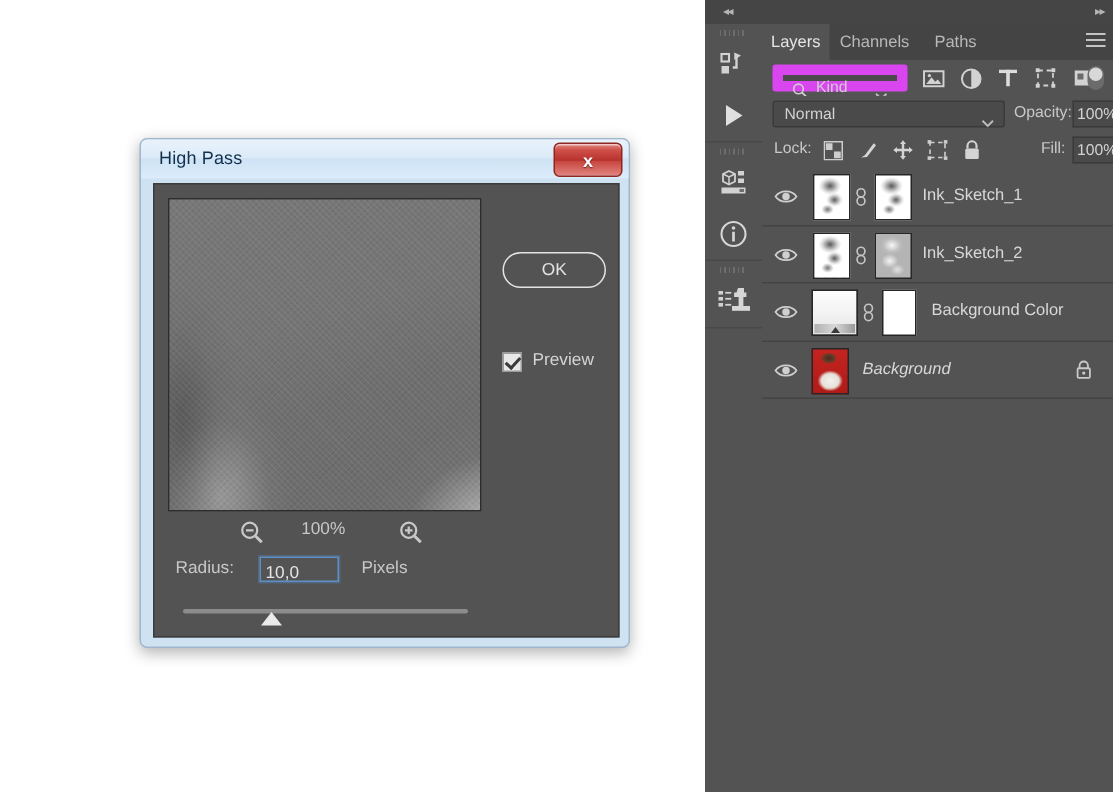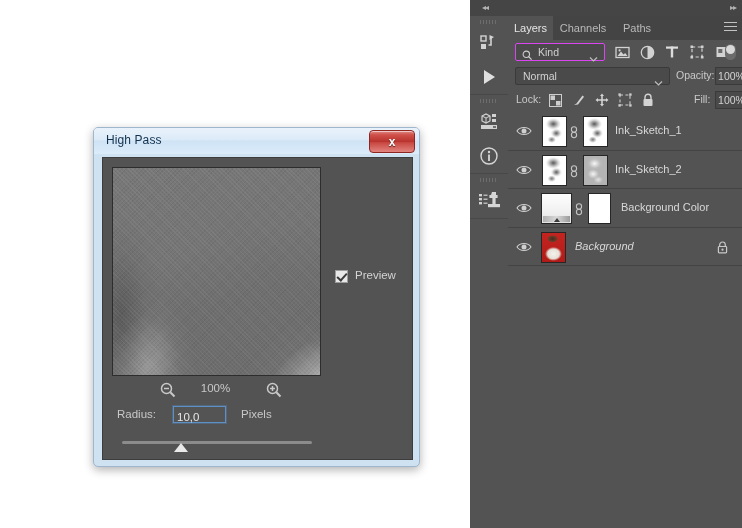--- a/index.html
+++ b/index.html
@@ -15,21 +15,20 @@
   .canvas-area{position:absolute;left:0;top:0;width:470px;height:528px;background:#ffffff;}
 
   
   .dialog{
     position:absolute;left:93px;top:92px;width:327px;height:340px;
     background:#cfe2f2;
     border:1px solid #9fb6cc;
     border-radius:5px;
     box-shadow:0 3px 10px rgba(0,0,0,0.30);
     box-sizing:border-box;
-    margin-top:35px;
   }
   .dialog-titlebar{
     position:absolute;left:0;top:0;right:0;height:26px;
     background:linear-gradient(to bottom,#e9f2fb 0%,#dcebf8 45%,#cfe3f5 50%,#dbecfa 100%);
     border-top-left-radius:4px;border-top-right-radius:4px;
   }
   .dialog-title{
     position:absolute;left:12px;top:5px;
     font-size:12px;color:#11314e;letter-spacing:.1px;
   }
@@ -161,21 +160,21 @@
     font-size:11px;color:#b9b9b9;cursor:pointer;padding:0 9px;box-sizing:border-box;
   }
   .tab.active{background:#535353;color:#e6e6e6;text-align:right;}
   .tab.active:after{content:"";position:absolute;left:0;top:0;width:100%;height:2px;background:#535353;}
   .panel-menu{position:absolute;right:5px;top:6px;width:13px;height:11px;cursor:pointer;
     background:repeating-linear-gradient(to bottom,#c3c3c3 0 1.5px,transparent 1.5px 4px);}
 
   .filterbar{position:relative;width:234px;height:24px;background:#535353;}
   .kind-select{
     position:absolute;left:7px;top:3px;width:90px;height:18px;
-    background:#4a4a4a;border:1px solid #d946ef;border-radius:2px;cursor:pointer;box-sizing:border-box;
+    background:#4a4a4a;border:7px solid #d946ef;border-radius:2px;cursor:pointer;box-sizing:border-box;
   }
   .kind-select .magn{position:absolute;left:6px;top:3px;}
   .kind-select .txt{position:absolute;left:22px;top:2px;font-size:10.5px;color:#cfcfcf;}
   .kind-select .chev{position:absolute;right:6px;top:5px;}
   .fbtn{position:absolute;top:3px;width:20px;height:18px;display:flex;align-items:center;justify-content:center;cursor:pointer;}
   .ftoggle{position:absolute;right:6px;top:4px;width:11px;height:16px;border-radius:6px;background:#6b6b6b;cursor:pointer;}
   .ftoggle:after{content:"";position:absolute;left:1px;top:1px;width:9px;height:9px;border-radius:50%;background:#d8d8d8;}
 
   .blendbar{position:relative;width:234px;height:24px;background:#535353;}
   .blend-select{
@@ -305,20 +304,21 @@
         <div class="radius-label">Radius:</div>
         <div class="radius-input">
           <input type="text" value="10,0" style="">
         </div>
         <div class="radius-units">Pixels</div>
       </div>
 
       <div class="slider-track"></div>
       <div class="slider-thumb"></div>
 
+      <div class="btn btn-ok">OK</div>
 
       <div class="preview-check">
         <span class="cbox"></span>
         <span class="lbl">Preview</span>
       </div>
 
     </div>
   </div>
 
   <div class="dock">

